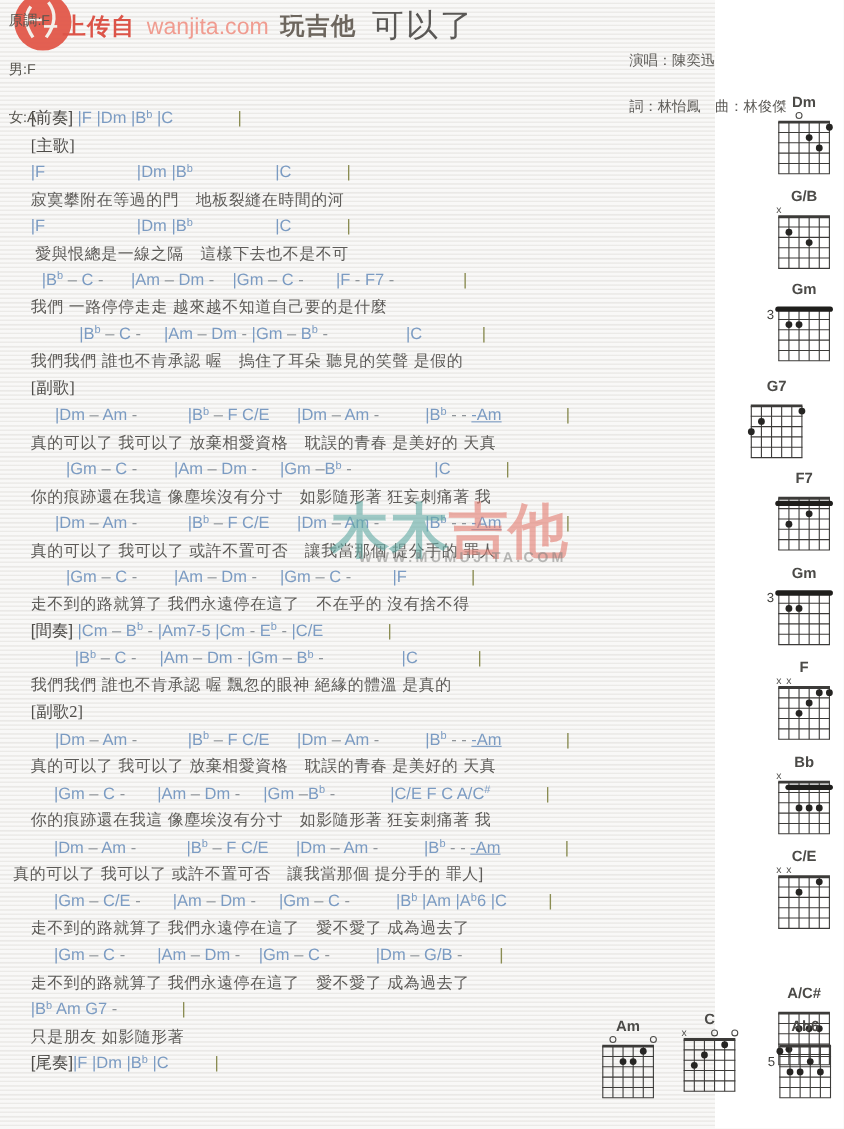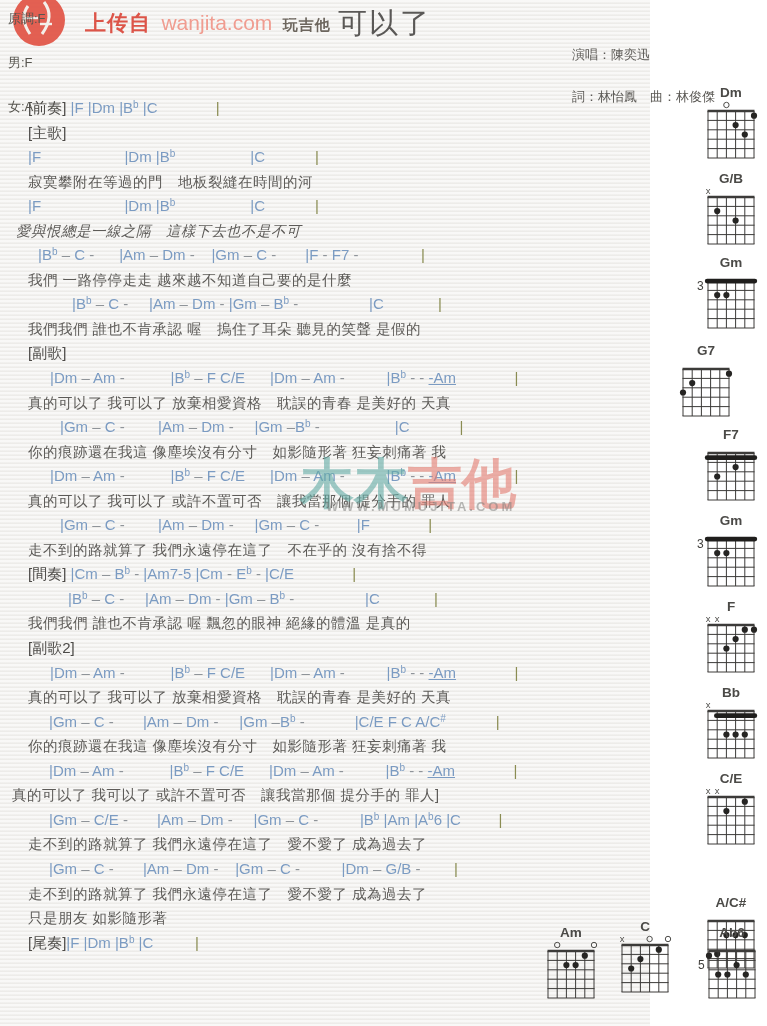--- a/index.html
+++ b/index.html
@@ -9,30 +9,30 @@
     background:#f2f1ef;
     background-image:repeating-linear-gradient(180deg,
       rgba(255,255,255,.5) 0px, rgba(255,255,255,.5) 2px,
       rgba(210,208,204,.25) 3px, rgba(236,235,232,.4) 4px);
   }
   .abs{position:absolute;}
   
   #stamp{left:6px;top:-6px;z-index:1;opacity:.95;}
   #keyline{left:8px;top:8px;z-index:3;font-size:13px;color:#57554f;line-height:22px;white-space:pre;}
   #logo{left:57px;top:9px;z-index:3;white-space:nowrap;}
-  #logo .pre{font-size:21px;font-weight:bold;color:#dc5448;letter-spacing:1px;margin-left:28px;}
+  #logo .pre{font-size:21px;font-weight:bold;color:#dc5448;letter-spacing:1px;}
   #logo .site{font-size:21px;color:#f09c90;margin:0 6px;}
-  #logo .suf{font-size:15px;font-weight:bold;color:#6d665e;letter-spacing:1px;}
+  #logo .suf{font-size:22px;font-weight:bold;color:#6d665e;letter-spacing:1px;}
   #title{left:338px;top:4px;z-index:3;font-size:29px;color:#5a5856;letter-spacing:2px;}
   #credits{left:572px;top:44px;z-index:3;font-size:13px;color:#5c5a56;line-height:21px;white-space:pre;}
   
   #sheet{left:0;top:96px;width:690px;z-index:2;}
   .line{height:24.55px;line-height:24.55px;white-space:pre;font-size:15px;color:#7b9bc2;}
   .line.l{font-size:14.5px;color:#5d5b58;letter-spacing:.5px;}
-  .line.s{color:#4d4b48;}
+  .line.s{color:#4d4b48;font-family:Liberation Serif, serif;}
   .line b{color:#4d4b48;font-weight:normal;}
   .line i{color:#8f9499;font-style:normal;}
   .line em{color:#8a8c52;font-style:normal;}
   .line u{text-decoration:underline;}
   .line sup{font-size:10px;vertical-align:5px;line-height:0;}
   
   #wm{left:300px;top:455px;z-index:5;pointer-events:none;}
   #wm .big{font-size:54px;font-weight:bold;letter-spacing:0px;line-height:56px;}
   #wm .t{color:rgba(97,170,164,.60);}
   #wm .r{color:rgba(226,124,112,.60);}
@@ -70,21 +70,21 @@
 
   <div id="credits" class="abs"><span>演唱：陳奕迅</span><br>
 <span>詞：林怡鳳　曲：林俊傑</span></div>
 
   <div id="sheet" class="abs">
       <div class="line c" style="padding-left: 28px;"><b>[前奏]</b> |F |Dm |B<sup>b</sup> |C              <em>|</em></div>
       <div class="line s" style="padding-left: 28px;"><b>[主歌]</b></div>
       <div class="line c" style="padding-left: 28px;">|F                    |Dm |B<sup>b</sup>                  |C            <em>|</em></div>
       <div class="line l" style="padding-left: 28px;">寂寞攀附在等過的門　地板裂縫在時間的河</div>
       <div class="line c" style="padding-left: 28px;">|F                    |Dm |B<sup>b</sup>                  |C            <em>|</em></div>
-      <div class="line l" style="padding-left: 16px; font-style: italic;">愛與恨總是一線之隔　這樣下去也不是不可</div>
+      <div class="line l" style="padding-left: 32px;">愛與恨總是一線之隔　這樣下去也不是不可</div>
       <div class="line c" style="padding-left: 38px;">|B<sup>b</sup> <i>–</i> C <i>-</i>      |Am <i>–</i> Dm <i>-</i>    |Gm <i>–</i> C <i>-</i>       |F <i>-</i> F7 <i>-</i>               <em>|</em></div>
       <div class="line l" style="padding-left: 28px;">我們 一路停停走走 越來越不知道自己要的是什麼</div>
       <div class="line c" style="padding-left: 72px;">|B<sup>b</sup> <i>–</i> C <i>-</i>     |Am <i>–</i> Dm <i>-</i> |Gm <i>–</i> B<sup>b</sup> <i>-</i>                 |C             <em>|</em></div>
       <div class="line l" style="padding-left: 28px;">我們我們 誰也不肯承認 喔　摀住了耳朵 聽見的笑聲 是假的</div>
       <div class="line s" style="padding-left: 28px;"><b>[副歌]</b></div>
       <div class="line c" style="padding-left: 50px;">|Dm <i>–</i> Am <i>-</i>           |B<sup>b</sup> <i>–</i> F C/E      |Dm <i>–</i> Am <i>-</i>          |B<sup>b</sup> <i>-</i> <i>-</i> <u>-Am</u>              <em>|</em></div>
       <div class="line l" style="padding-left: 28px;">真的可以了 我可以了 放棄相愛資格　耽誤的青春 是美好的 天真</div>
       <div class="line c" style="padding-left: 60px;">|Gm <i>–</i> C <i>-</i>        |Am <i>–</i> Dm <i>-</i>     |Gm <i>–</i>B<sup>b</sup> <i>-</i>                  |C            <em>|</em></div>
       <div class="line l" style="padding-left: 28px;">你的痕跡還在我這 像塵埃沒有分寸　如影隨形著 狂妄刺痛著 我</div>
       <div class="line c" style="padding-left: 50px;">|Dm <i>–</i> Am <i>-</i>           |B<sup>b</sup> <i>–</i> F C/E      |Dm <i>–</i> Am <i>-</i>          |B<sup>b</sup> <i>-</i> <i>-</i> <u>-Am</u>              <em>|</em></div>
@@ -98,20 +98,21 @@
       <div class="line c" style="padding-left: 50px;">|Dm <i>–</i> Am <i>-</i>           |B<sup>b</sup> <i>–</i> F C/E      |Dm <i>–</i> Am <i>-</i>          |B<sup>b</sup> <i>-</i> <i>-</i> <u>-Am</u>              <em>|</em></div>
       <div class="line l" style="padding-left: 28px;">真的可以了 我可以了 放棄相愛資格　耽誤的青春 是美好的 天真</div>
       <div class="line c" style="padding-left: 49px;">|Gm <i>–</i> C <i>-</i>       |Am <i>–</i> Dm <i>-</i>     |Gm <i>–</i>B<sup>b</sup> <i>-</i>            |C/E F C A/C<sup>#</sup>            <em>|</em></div>
       <div class="line l" style="padding-left: 28px;">你的痕跡還在我這 像塵埃沒有分寸　如影隨形著 狂妄刺痛著 我</div>
       <div class="line c" style="padding-left: 49px;">|Dm <i>–</i> Am <i>-</i>           |B<sup>b</sup> <i>–</i> F C/E      |Dm <i>–</i> Am <i>-</i>          |B<sup>b</sup> <i>-</i> <i>-</i> <u>-Am</u>              <em>|</em></div>
       <div class="line l" style="padding-left: 12px;">真的可以了 我可以了 或許不置可否　讓我當那個 提分手的 罪人]</div>
       <div class="line c" style="padding-left: 49px;">|Gm <i>–</i> C/E <i>-</i>       |Am <i>–</i> Dm <i>-</i>     |Gm <i>–</i> C <i>-</i>          |B<sup>b</sup> |Am |A<sup>b</sup>6 |C         <em>|</em></div>
       <div class="line l" style="padding-left: 28px;">走不到的路就算了 我們永遠停在這了　愛不愛了 成為過去了</div>
       <div class="line c" style="padding-left: 49px;">|Gm <i>–</i> C <i>-</i>       |Am <i>–</i> Dm <i>-</i>    |Gm <i>–</i> C <i>-</i>          |Dm <i>–</i> G/B <i>-</i>        <em>|</em></div>
       <div class="line l" style="padding-left: 28px;">走不到的路就算了 我們永遠停在這了　愛不愛了 成為過去了</div>
+      <div class="line c" style="padding-left: 28px;">|B<sup>b</sup> Am G7 <i>-</i>              <em>|</em></div>
       <div class="line l" style="padding-left: 28px;">只是朋友 如影隨形著</div>
       <div class="line c" style="padding-left: 28px;"><b>[尾奏]</b>|F |Dm |B<sup>b</sup> |C          <em>|</em></div>
     </div>
 
   <div id="wm" class="abs">
     <div class="big"><span class="t">木木</span><span class="r">吉他</span></div>
     <div class="url">WWW.MUMUJITA.COM</div>
   </div>
 
   <div id="diagrams">

